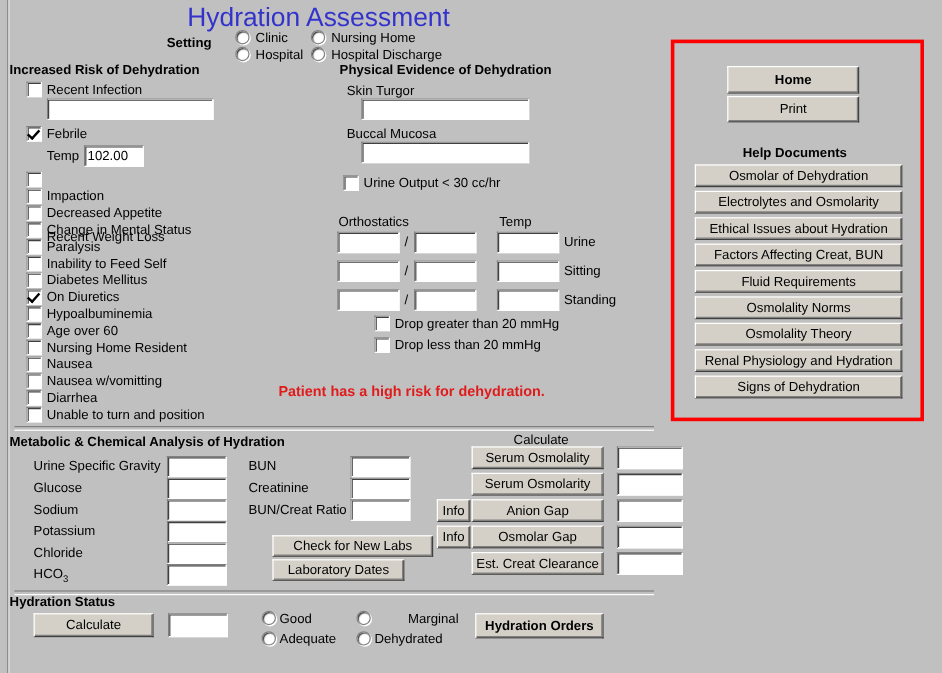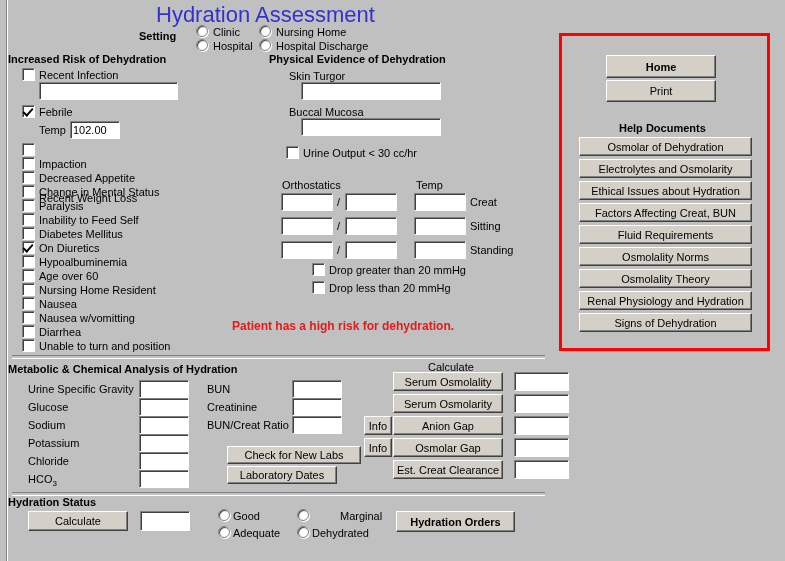--- a/index.html
+++ b/index.html
@@ -141,39 +141,39 @@
   <div class="lbl" style="left:39px;top:312px;">Nausea w/vomitting</div>
 
   <div class="cbx" style="left:22px;top:325px;"></div>
   <div class="lbl" style="left:39px;top:326px;">Diarrhea</div>
 
   <div class="cbx" style="left:22px;top:339px;"></div>
   <div class="lbl" style="left:39px;top:340px;">Unable to turn and position</div>
 
   <div class="lbl red" style="left:232px;top:320px;">Patient has a high risk for dehydration.</div>
 
-  <div class="lbl bold" style="left:269px;top:53px;">Physical Evidence of Dehydration</div>
+  <div class="lbl bold" style="left:283px;top:53px;">Physical Evidence of Dehydration</div>
 
   <div class="lbl" style="left:289px;top:70px;">Skin Turgor</div>
   <div class="tin" style="left:301px;top:82px;width:140px;height:18px;"></div>
 
   <div class="lbl" style="left:289px;top:106px;">Buccal Mucosa</div>
   <div class="tin" style="left:301px;top:118px;width:140px;height:18px;"></div>
 
   <div class="cbx" style="left:286px;top:146px;"></div>
   <div class="lbl" style="left:303px;top:147px;">Urine Output &lt; 30 cc/hr</div>
 
   <div class="lbl" style="left:282px;top:179px;">Orthostatics</div>
   <div class="lbl" style="left:416px;top:179px;">Temp</div>
 
   <div class="tin" style="left:281px;top:193px;width:52px;height:18px;"></div>
   <div class="lbl" style="left:337px;top:196px;">/</div>
   <div class="tin" style="left:345px;top:193px;width:52px;height:18px;"></div>
   <div class="tin" style="left:414px;top:193px;width:52px;height:18px;"></div>
-  <div class="lbl" style="left:470px;top:196px;">Creat</div>
+  <div class="lbl" style="left:470px;top:196px;">Urine</div>
 
   <div class="tin" style="left:281px;top:217px;width:52px;height:18px;"></div>
   <div class="lbl" style="left:337px;top:220px;">/</div>
   <div class="tin" style="left:345px;top:217px;width:52px;height:18px;"></div>
   <div class="tin" style="left:414px;top:217px;width:52px;height:18px;"></div>
   <div class="lbl" style="left:470px;top:220px;">Sitting</div>
 
   <div class="tin" style="left:281px;top:241px;width:52px;height:18px;"></div>
   <div class="lbl" style="left:337px;top:244px;">/</div>
   <div class="tin" style="left:345px;top:241px;width:52px;height:18px;"></div>
@@ -269,15 +269,15 @@
 
   <div class="rdo" style="left:297px;top:509px;"></div>
   <div class="lbl" style="left:312px;top:510px;margin-left:28px;">Marginal</div>
 
   <div class="rdo" style="left:218px;top:526px;"></div>
   <div class="lbl" style="left:233px;top:527px;">Adequate</div>
 
   <div class="rdo" style="left:297px;top:526px;"></div>
   <div class="lbl" style="left:312px;top:527px;">Dehydrated</div>
 
-  <div class="btn b" style="left:396px;top:511px;width:119px;height:21px;">Hydration Orders</div>
+  <div class="btn b" style="left:396px;top:511px;width:107px;height:21px;">Hydration Orders</div>
 
 </div>
 
 </body></html>

